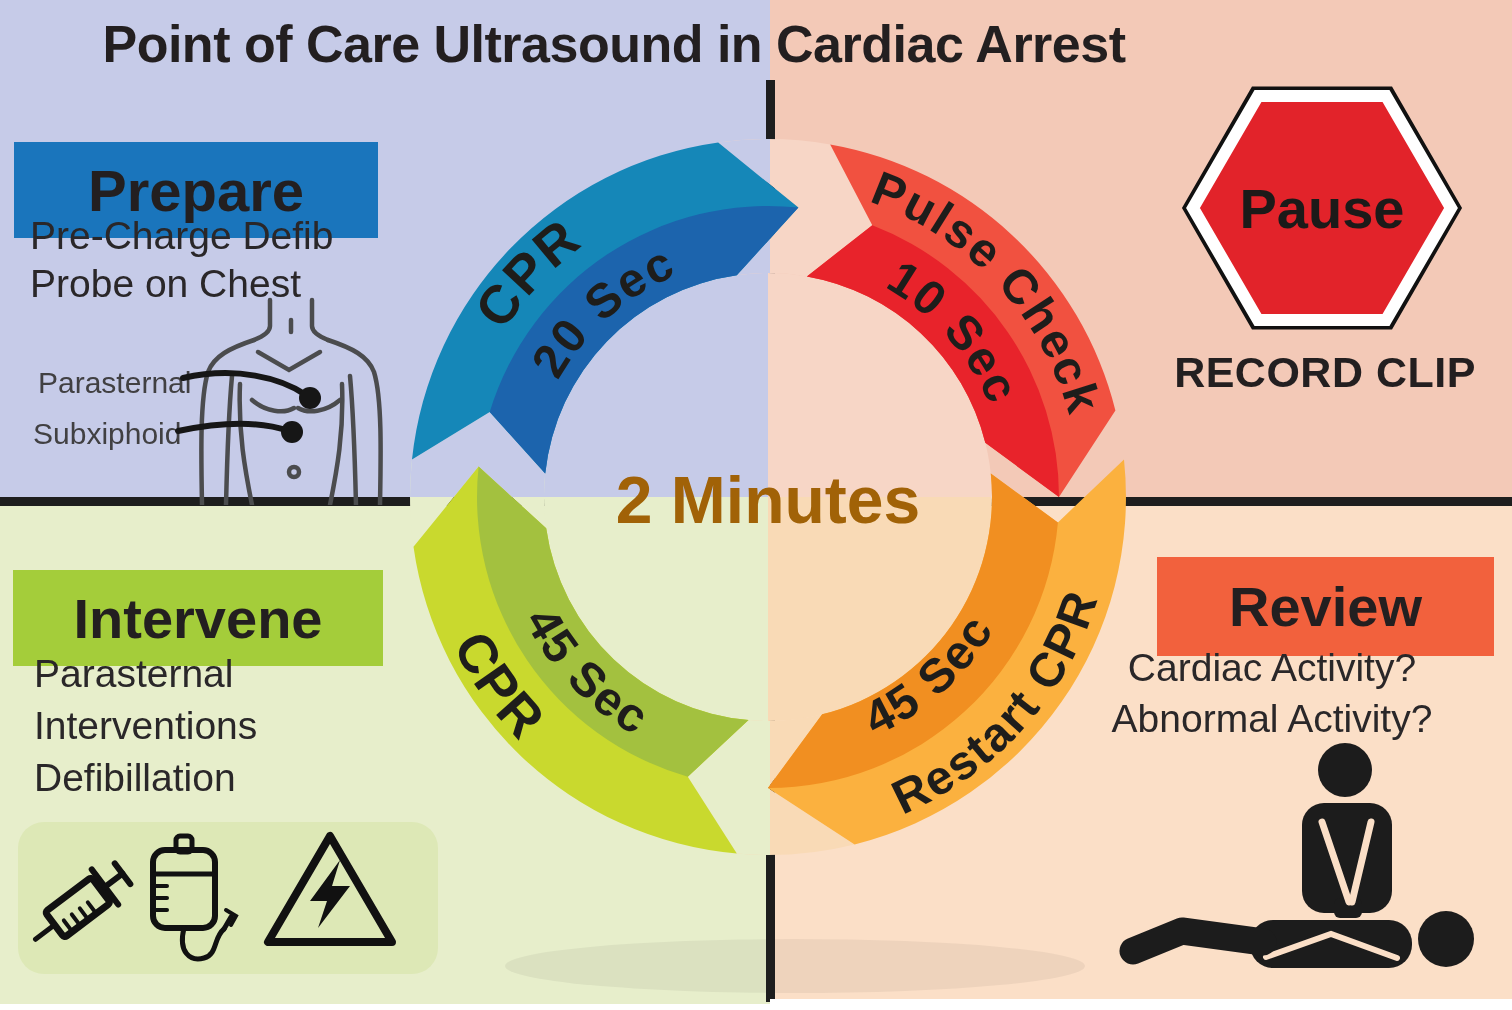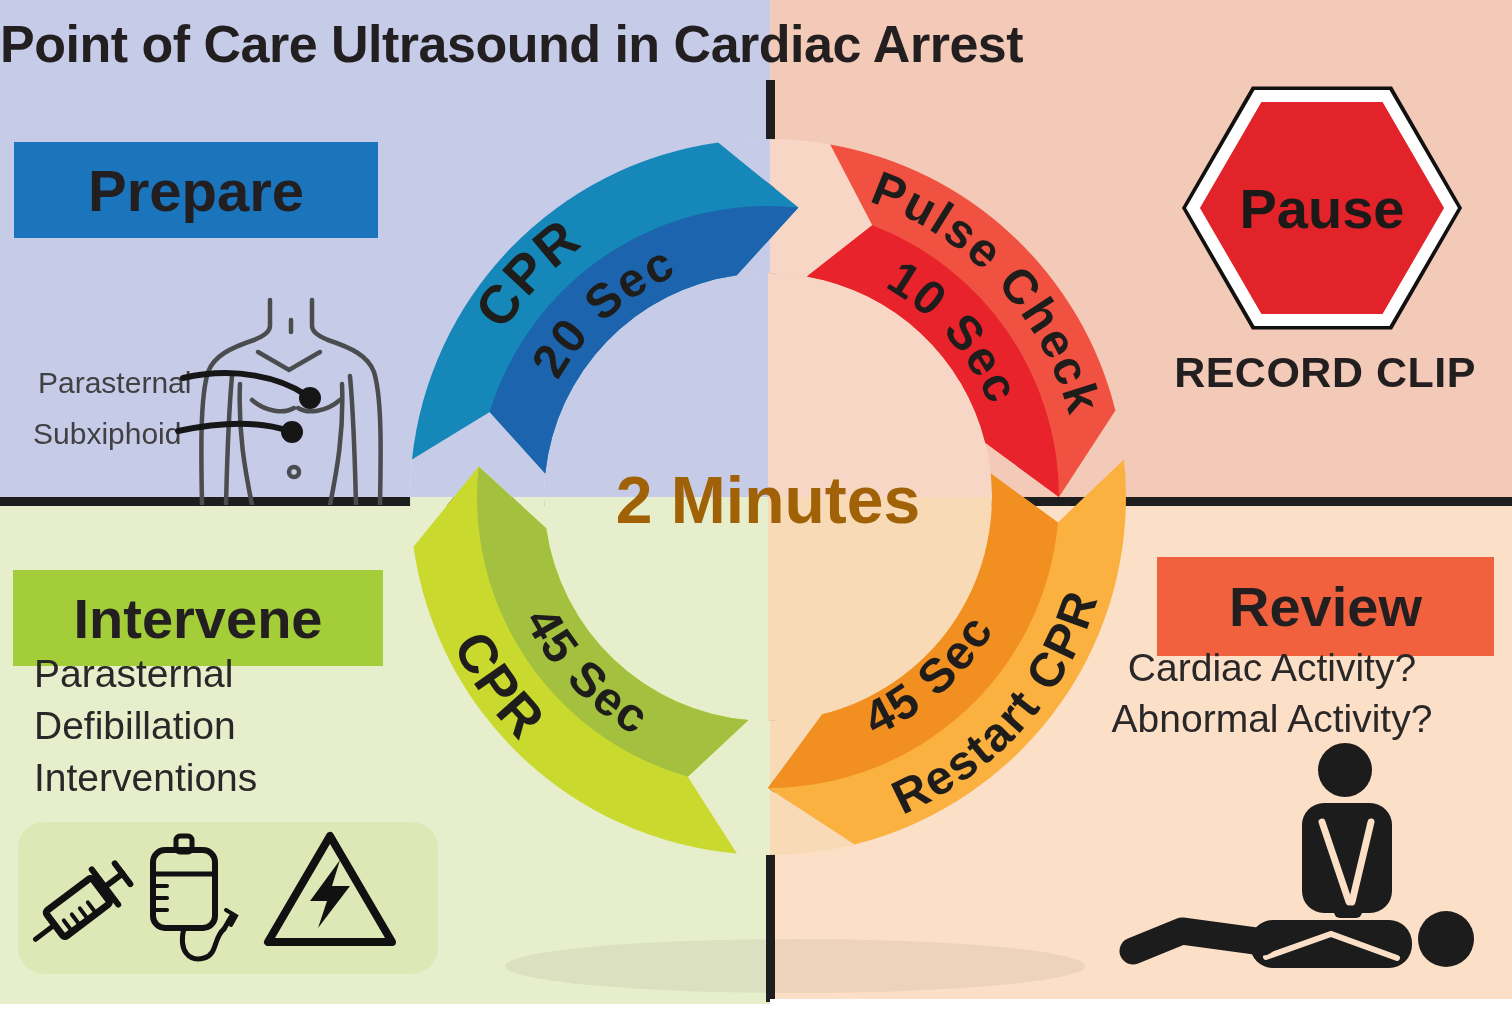--- a/index.html
+++ b/index.html
@@ -4,21 +4,21 @@
 <style>
   html,body{margin:0;padding:0;background:#ffffff;}
   .stage{
     position:relative;width:1512px;height:1010px;overflow:hidden;
     font-family:"Liberation Sans","DejaVu Sans",sans-serif;color:#231f20;
   }
   .stage svg{display:block;}
   .abs{position:absolute;}
   #base{position:absolute;left:0;top:0;}
   .title{
-    left:0;top:14px;width:1208px;text-align:left;
+    left:10px;top:14px;width:1208px;text-align:center;
     font-size:52px;font-weight:700;letter-spacing:-0.5px;color:#231f20;
   }
   .hbox{
     display:flex;align-items:center;justify-content:center;
     font-weight:700;color:#231f20;margin-top:32px;
   }
   .hbox.prepare{left:14px;top:110px;width:364px;height:96px;font-size:58px;}
   .hbox.intervene{left:13px;top:538px;width:370px;height:96px;font-size:56px;}
   .hbox.review{left:1157px;top:525px;width:337px;height:99px;font-size:56px;}
   .bodytext{font-size:39px;line-height:48px;color:#2a2729;}
@@ -135,20 +135,24 @@
     </g>
   </svg>
 
   <div class="abs title">Point of Care Ultrasound in Cardiac Arrest</div>
 
   <div class="abs center-label">2 Minutes</div>
 
   <div class="abs hbox prepare" style="background-color: rgb(26, 117, 188);">
     <span>Prepare</span>
   </div>
+  <div class="abs bodytext prepare-lines">
+    <div>Pre-Charge Defib</div>
+    <div>Probe on Chest</div>
+  </div>
   <div class="abs probe-label parasternal">Parasternal</div>
   <div class="abs probe-label subxiphoid">Subxiphoid</div>
 
   <svg class="abs" style="left:0;top:290px" width="420" height="215" viewBox="0 290 420 215">
     <g fill="none" stroke="#4b4c4e" stroke-width="4.5" stroke-linecap="round">
       <path d="M 270,300 L 270,326 C 270,332 264,336 254,340"></path>
       <path d="M 312,300 L 312,326 C 312,332 318,336 328,340"></path>
       <path d="M 291,320 L 291,332"></path>
       <path d="M 254,340 C 230,348 214,356 208,372 C 200,398 201,452 202,505"></path>
       <path d="M 328,340 C 352,348 368,356 374,372 C 382,398 381,452 380,505"></path>
@@ -174,22 +178,22 @@
     <polygon points="1193,208 1258,96 1386,96 1451,208 1386,320 1258,320" stroke="#ffffff" stroke-width="12" fill="#e2232a"></polygon>
   </svg>
   <div class="abs pause-word">Pause</div>
   <div class="abs record-clip">RECORD CLIP</div>
 
   <div class="abs hbox intervene" style="background-color: rgb(164, 205, 58);">
     <span>Intervene</span>
   </div>
   <div class="abs bodytext intervene-lines">
     <div>Parasternal</div>
+    <div>Interventions</div>
     <div>Defibillation</div>
-    <div>Interventions</div>
   </div>
 
   <svg class="abs" style="left:0;top:810px" width="460" height="200" viewBox="0 810 460 200">
     <rect x="18" y="822" width="420" height="152" rx="26" fill="#dde8b6"></rect>
 
     <g transform="rotate(-37 85 902)" fill="none" stroke="#111111" stroke-linecap="round">
       <line x1="23" y1="902" x2="47" y2="902" stroke-width="5"></line>
       <rect x="47" y="886" width="58" height="32" rx="3" stroke-width="7"></rect>
       <line x1="57" y1="918" x2="57" y2="904" stroke-width="4"></line>
       <line x1="67" y1="918" x2="67" y2="904" stroke-width="4"></line>

